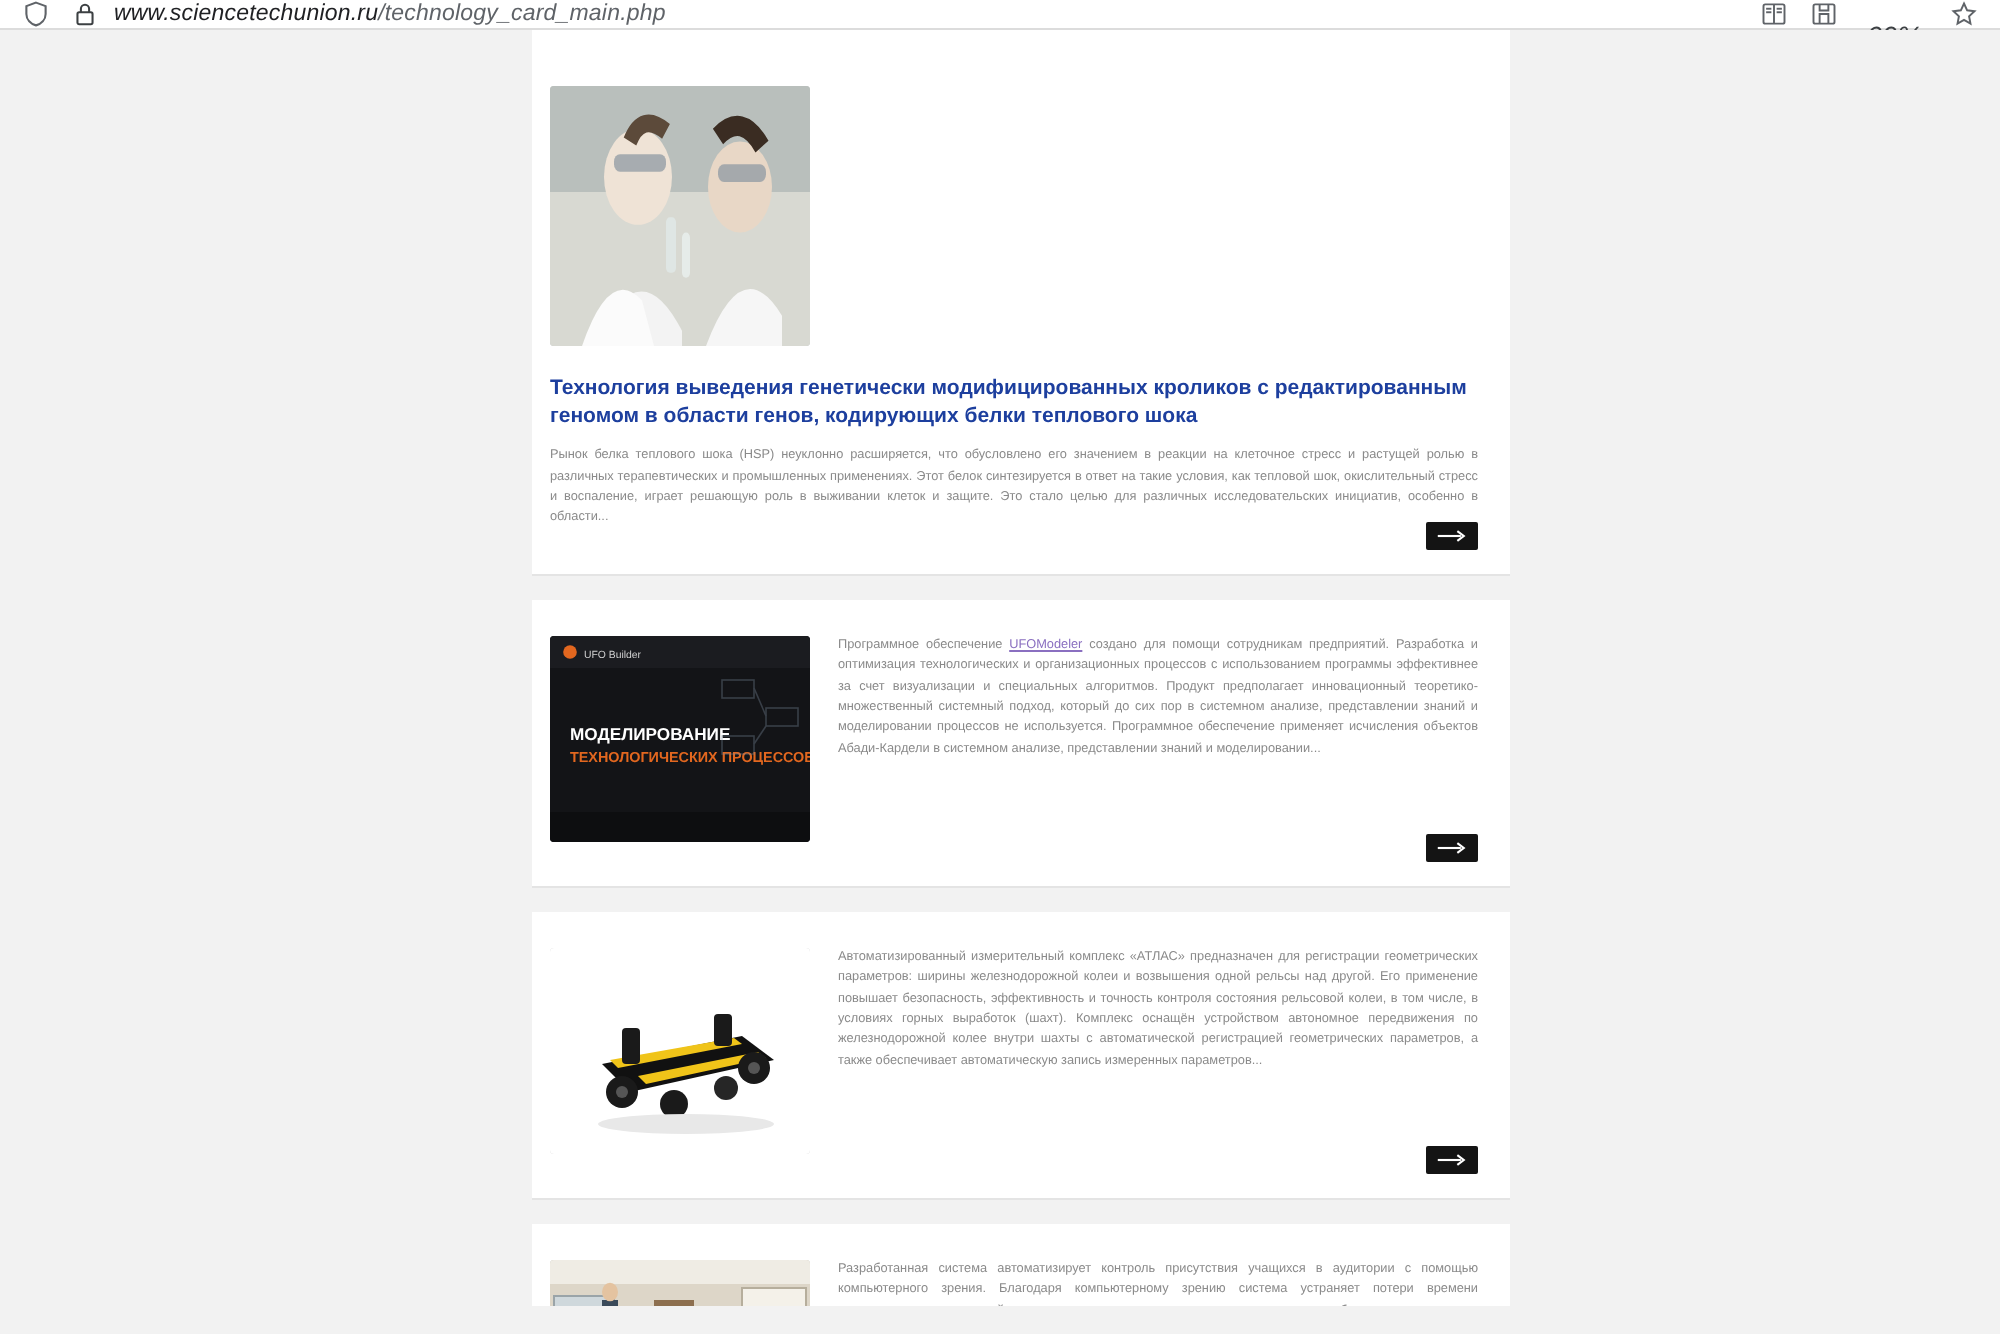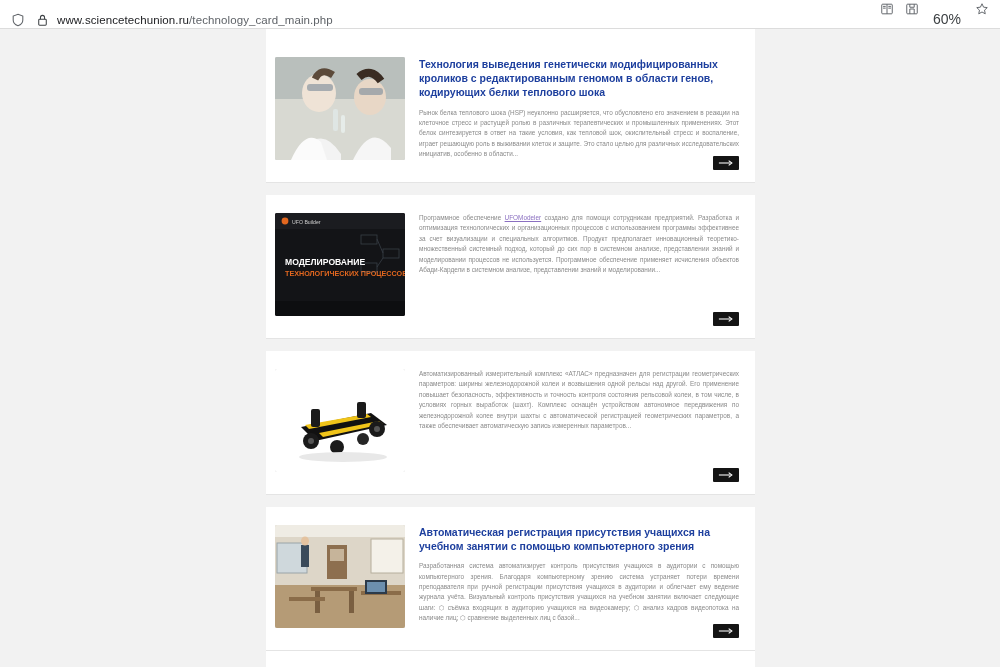--- a/index.html
+++ b/index.html
@@ -6,27 +6,28 @@
   html, body {
     margin: 0; padding: 0;
     width: 1000px; height: 667px;
     background: #f2f2f2;
     font-family: "Liberation Sans", sans-serif;
     overflow: hidden;
   }
 
   
   .browser-bar {
-    height: 29px;
+    height: 15px;
     background: #ffffff;
     border-bottom: 1px solid #dcdcdc;
     display: flex;
-    align-items: flex-end;
+    align-items: center;
     padding: 0 10px;
     gap: 8px;
+    font-style: italic;
   }
   .chrome-icon {
     width: 16px; height: 16px;
     flex: 0 0 16px;
     display: flex; align-items: center; justify-content: center;
     color: #5f6368;
   }
   .chrome-icon svg { display: block; }
   .url-wrap {
     flex: 1 1 auto;
@@ -70,21 +71,21 @@
   }
 
   .card {
     position: relative;
     background: #fff;
     border-bottom: 1px solid #e4e4e4;
     padding: 18px 16px 22px 9px;
     display: flex;
     gap: 14px;
   }
-  .card:first-child { padding-top: 28px; }
+  .card:first-child { padding-top: 28px; flex-direction: column; }
 
   .thumb {
     flex: 0 0 130px;
     width: 130px;
     height: 103px;
     border-radius: 2px;
     overflow: hidden;
     position: relative;
     background: #ccc;
   }
@@ -281,21 +282,20 @@
           <rect x="74" y="66" width="5" height="22" fill="#7a5f41"></rect>
           <rect x="86" y="66" width="40" height="4" fill="#8a6c49"></rect>
           <rect x="14" y="72" width="36" height="4" fill="#8a6c49"></rect>
           <rect x="90" y="55" width="22" height="14" fill="#2b3a4a"></rect>
           <rect x="92" y="57" width="18" height="10" fill="#6c8fae"></rect>
           <rect x="26" y="20" width="8" height="22" fill="#3a4a5a"></rect>
           <ellipse cx="30" cy="16" rx="4" ry="4.6" fill="#e4c3a0"></ellipse>
         </svg>
       </div>
       <div class="card-body">
-        <h3 class="card-title">Автоматическая регистрация присутствия учащихся на учебном занятии с помощью компьютерного зрения</h3>
         <p class="card-text">Разработанная система автоматизирует контроль присутствия учащихся в аудитории с помощью компьютерного зрения. Благодаря компьютерному зрению система устраняет потери времени преподавателя при ручной регистрации присутствия учащихся в аудитории и облегчает ему ведение журнала учёта. Визуальный контроль присутствия учащихся на учебном занятии включает следующие шаги: ⬡ съёмка входящих в аудиторию учащихся на видеокамеру; ⬡ анализ кадров видеопотока на наличие лиц; ⬡ сравнение выделенных лиц с базой...</p>
       </div>
       <div class="arrow-btn">
         <svg width="16" height="8" viewBox="0 0 18 8">
           <line x1="1" y1="4" x2="14" y2="4" stroke="#fff" stroke-width="1.2"></line>
           <path d="M12 1.3 L15.6 4 L12 6.7" fill="none" stroke="#fff" stroke-width="1.2"></path>
         </svg>
       </div>
     </div>
 

